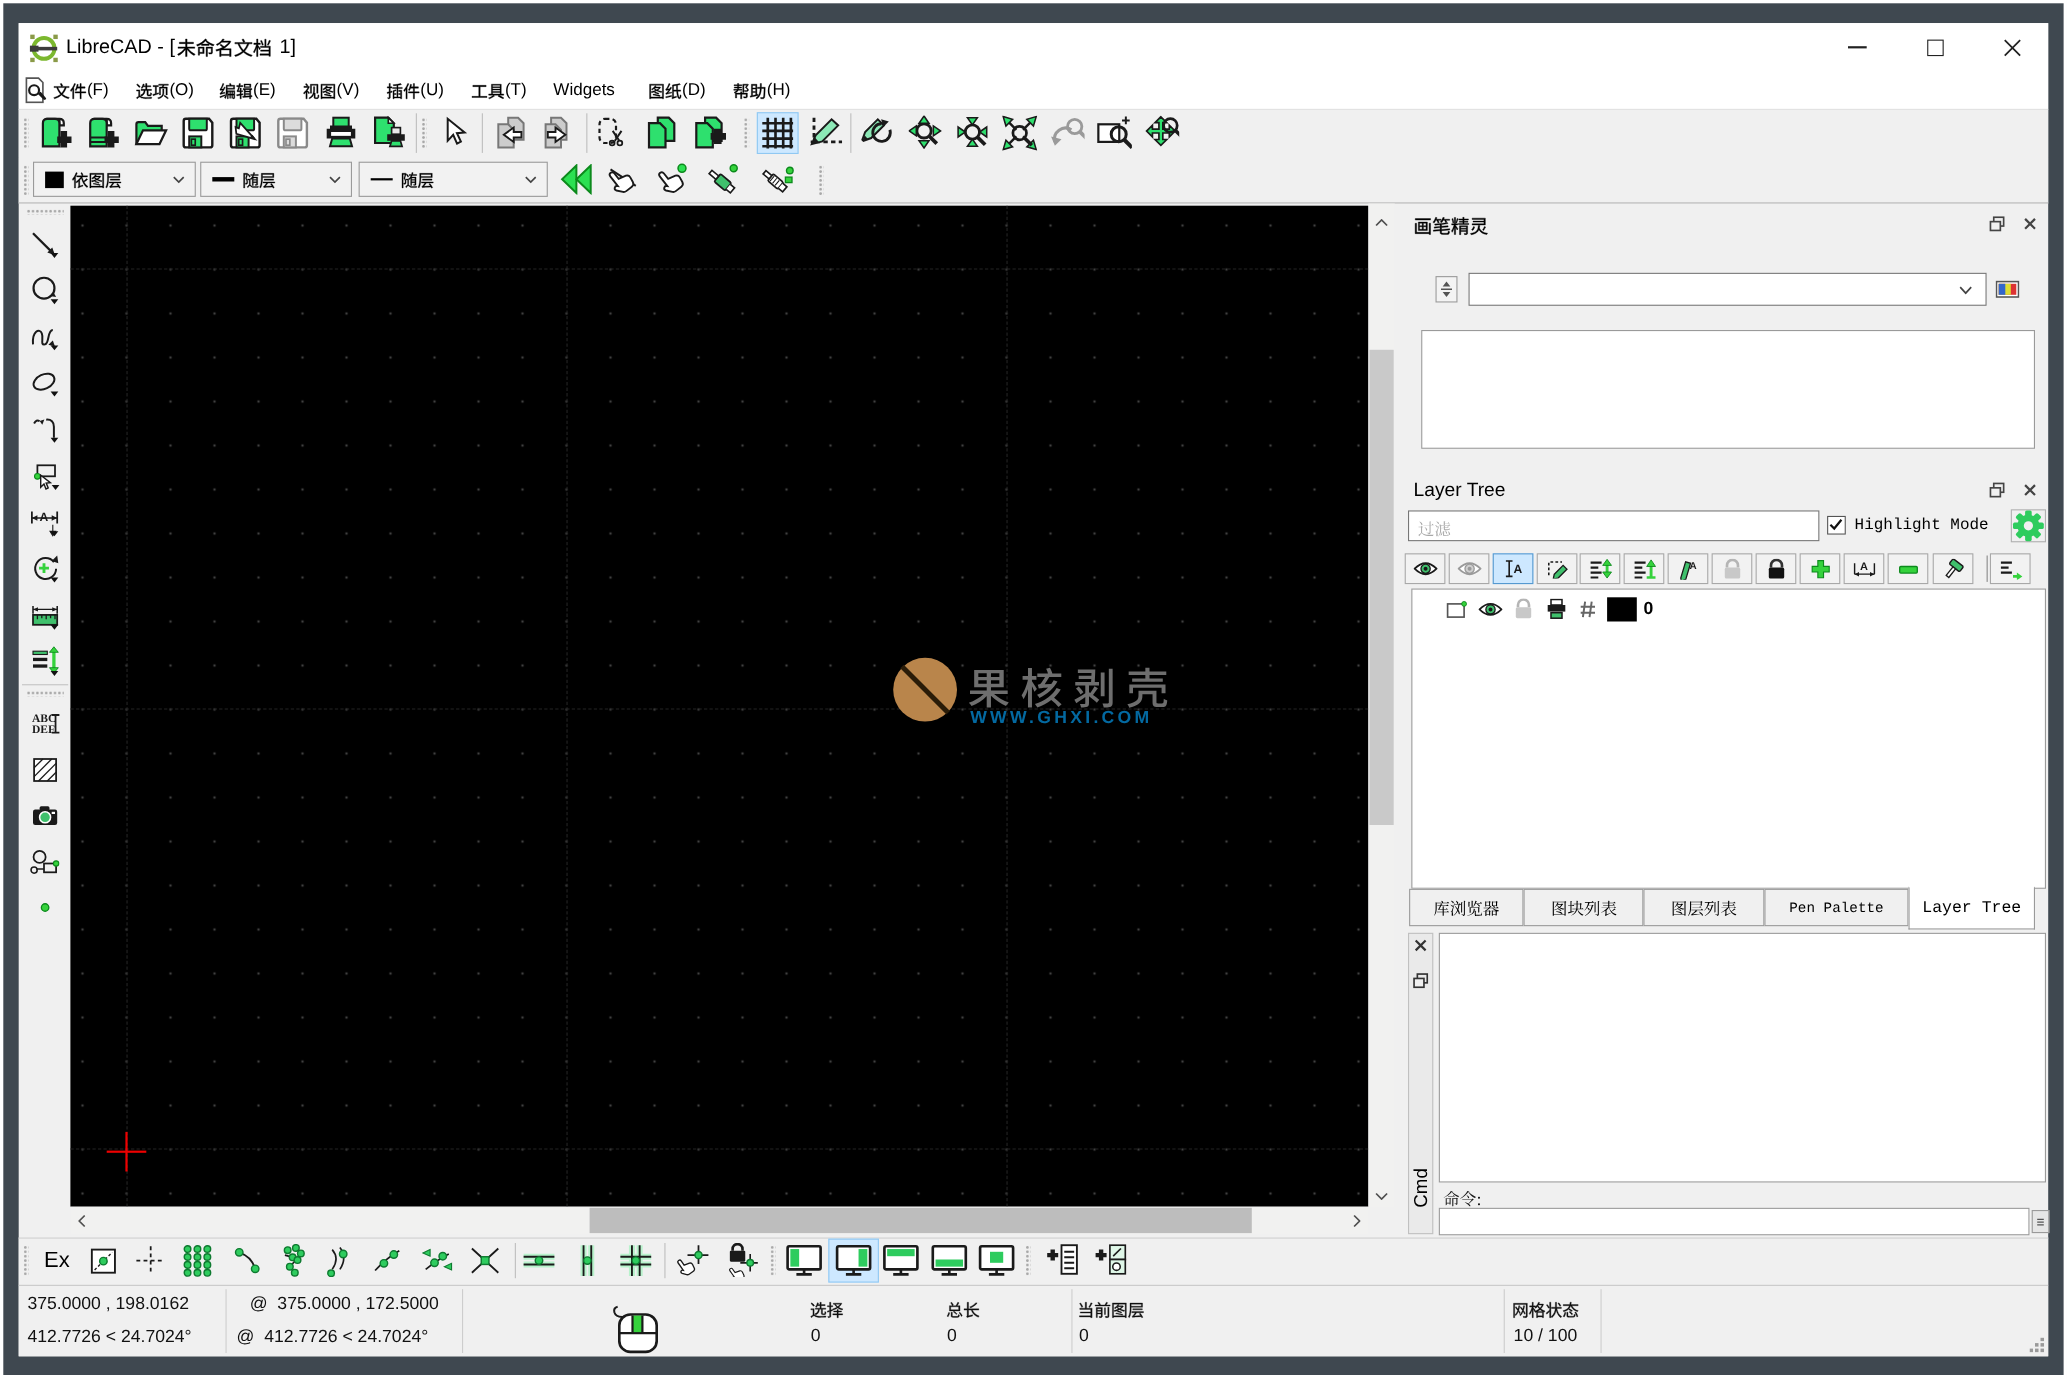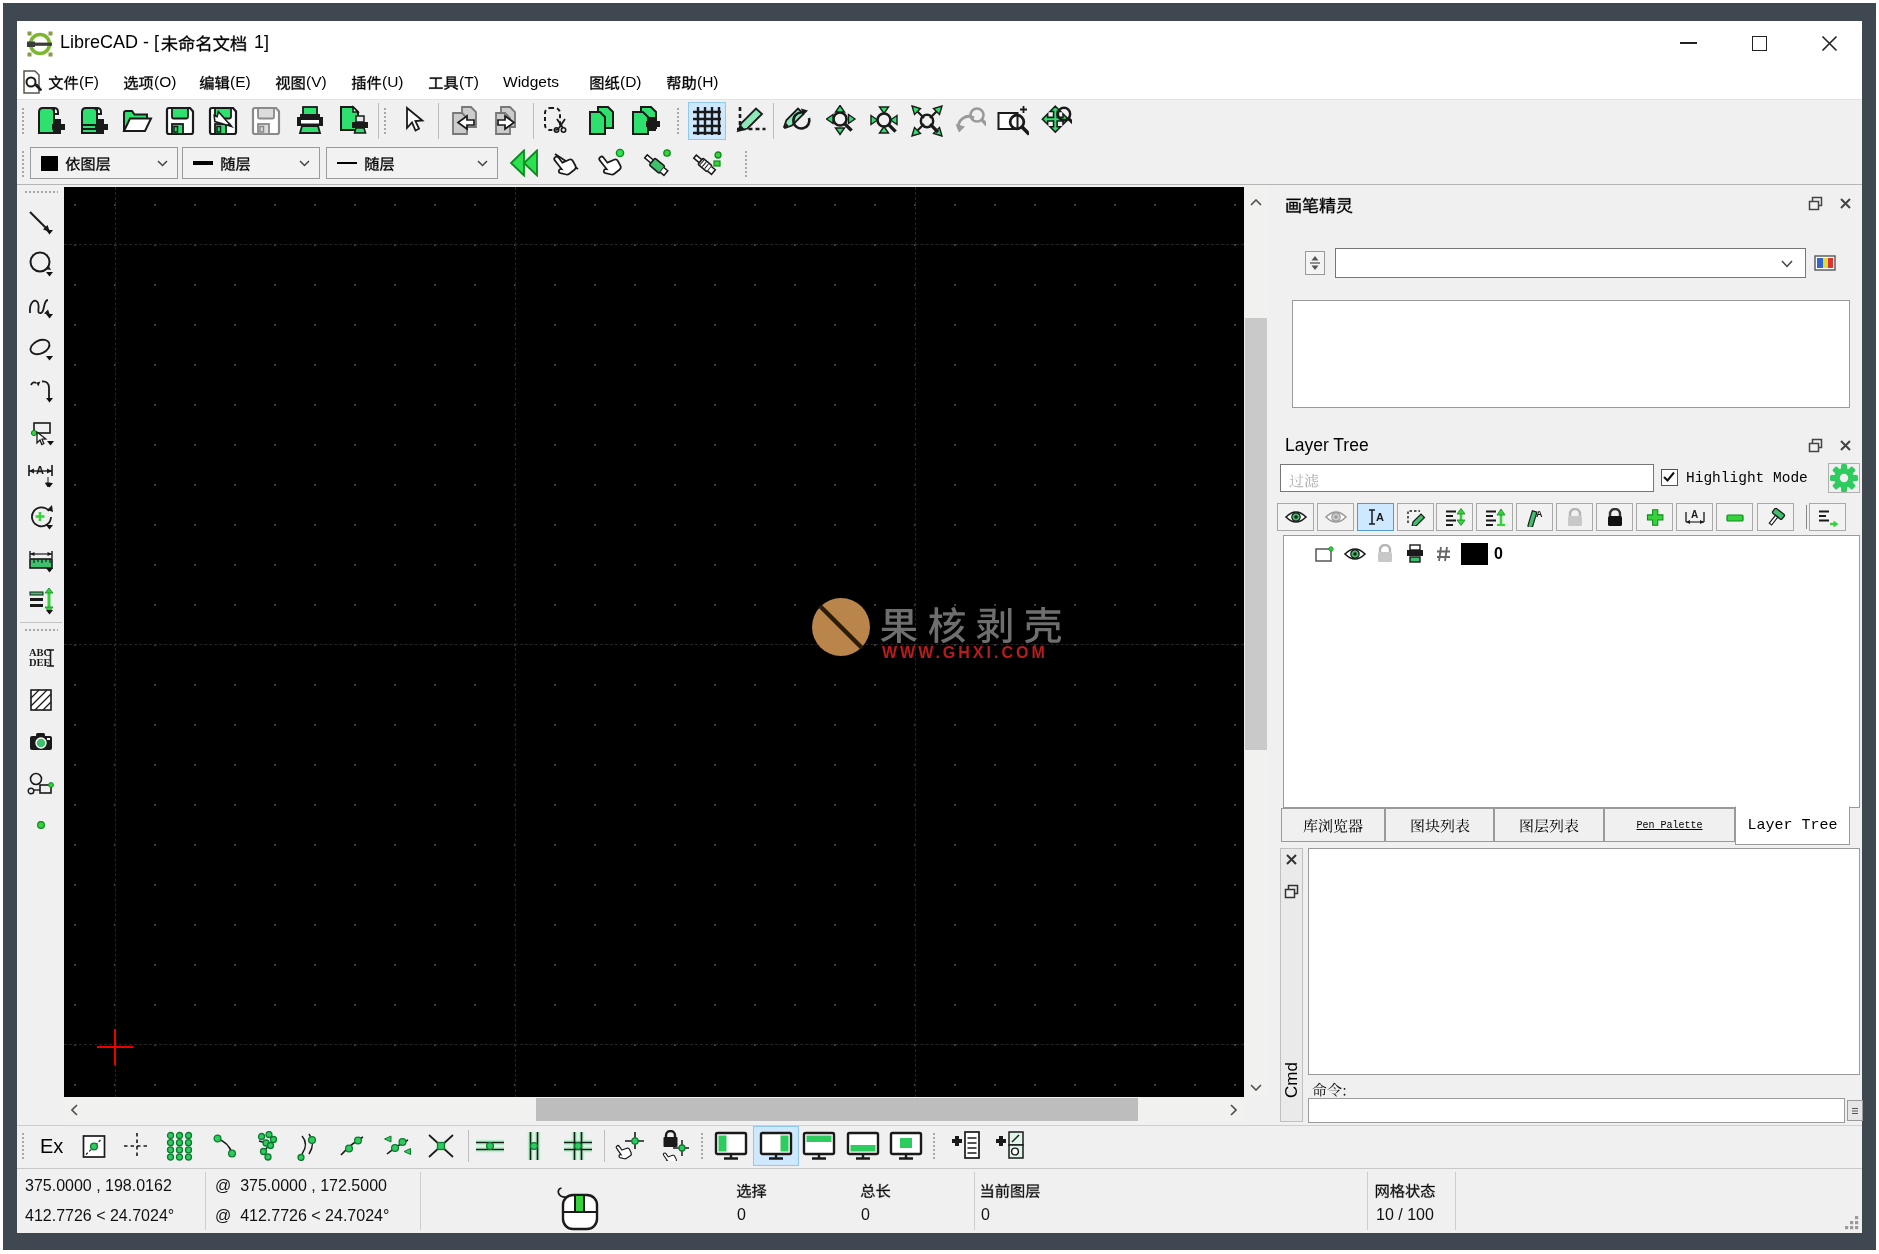--- a/index.html
+++ b/index.html
@@ -514,21 +514,21 @@
     <svg width="64" height="64">
       <circle cx="31" cy="32" r="29" fill="#b9854b"></circle>
       <path d="M10 11 L52 53" stroke="#2a1c08" stroke-width="4.5"></path>
     </svg>
   </div>
 <div class="ab" style="left:879px;top:595px;color:#6e6e6e;">
     <svg width="184" height="56" viewBox="0 0 184.5 56.5">
       <path d="M6.1 14.2V30.1H17.6V33.0H2.3V36.3H14.8C11.3 39.7 6.1 42.7 1.2 44.3C2.0 45.0 3.2 46.4 3.7 47.3C8.6 45.5 13.9 42.1 17.6 38.1V48.5H21.5V37.9C25.3 41.8 30.5 45.2 35.3 47.2C35.9 46.2 37.0 44.8 37.9 44.0C33.1 42.5 27.9 39.6 24.3 36.3H36.8V33.0H21.5V30.1H33.2V14.2ZM9.9 23.6H17.6V26.9H9.9ZM21.5 23.6H29.2V26.9H21.5ZM9.9 17.3H17.6V20.6H9.9ZM21.5 17.3H29.2V20.6H21.5Z M81.7 30.8C78.3 37.2 70.9 42.7 61.8 45.5C62.5 46.3 63.5 47.7 64.0 48.6C68.8 47.0 73.1 44.7 76.8 41.8C79.3 43.9 82.1 46.4 83.5 48.2L86.3 45.7C84.8 44.0 81.9 41.6 79.4 39.6C81.8 37.4 83.9 34.8 85.5 32.1ZM72.1 13.1C72.8 14.4 73.4 16.0 73.8 17.4H64.0V20.7H71.1C69.8 22.9 67.9 25.9 67.2 26.6C66.5 27.3 65.3 27.6 64.4 27.8C64.7 28.6 65.2 30.4 65.4 31.2C66.2 30.9 67.4 30.7 73.9 30.2C71.1 33.0 67.6 35.4 63.8 37.0C64.5 37.7 65.4 39.0 65.9 39.9C73.0 36.5 79.0 30.9 82.5 24.7L79.0 23.6C78.5 24.7 77.7 25.9 76.8 27.0L70.8 27.3C72.1 25.4 73.7 22.7 75.0 20.7H86.0V17.4H77.8C77.5 15.9 76.5 13.7 75.6 12.1ZM55.5 12.3V19.7H50.5V23.2H55.4C54.3 28.2 52.0 34.1 49.6 37.3C50.2 38.3 51.0 39.9 51.4 41.0C52.9 38.7 54.4 35.4 55.5 31.7V48.5H59.1V29.2C60.0 31.0 60.9 32.9 61.4 34.1L63.6 31.6C63.0 30.5 60.1 26.0 59.1 24.6V23.2H63.2V19.7H59.1V12.3Z M122.2 16.4V38.2H125.7V16.4ZM129.6 13.1V44.1C129.6 44.7 129.3 44.9 128.7 44.9C128.0 44.9 126.0 45.0 123.8 44.9C124.2 45.9 124.8 47.5 124.9 48.5C128.1 48.6 130.1 48.4 131.4 47.9C132.6 47.2 133.1 46.2 133.1 44.1V13.1ZM99.5 31.1C101.1 32.7 102.8 35.1 103.6 36.6L106.3 34.6C105.4 33.1 103.7 30.9 102.0 29.3ZM116.5 29.2C115.6 31.1 114.1 33.4 112.6 35.3L111.4 34.6V28.4H120.6V25.3H116.7C116.9 21.6 117.1 17.2 117.2 13.8L114.7 13.7L114.1 13.8H101.2V16.9H113.7L113.6 19.6H102.0V22.5H113.5L113.3 25.3H98.8V28.4H108.0V35.5C104.3 37.8 100.5 40.2 98.0 41.5L99.8 44.6C102.2 43.0 105.1 41.0 108.0 39.0V44.7C108.0 45.2 107.8 45.3 107.3 45.4C106.7 45.4 105.0 45.4 103.1 45.3C103.6 46.3 104.0 47.6 104.1 48.6C106.8 48.6 108.6 48.5 109.8 48.0C111.0 47.5 111.4 46.5 111.4 44.7V38.3C114.2 40.3 117.0 42.6 118.6 44.3L120.8 41.6C119.5 40.3 117.4 38.6 115.1 37.1C116.6 35.2 118.2 33.0 119.6 31.0Z M148.4 27.5V35.6H151.8V30.6H178.0V35.6H181.6V27.5ZM163.1 12.2V15.5H147.8V18.8H163.1V21.9H151.0V25.0H179.1V21.9H166.9V18.8H182.3V15.5H166.9V12.2ZM156.8 33.2V37.8C156.8 41.0 155.5 43.7 146.6 45.6C147.2 46.2 148.1 47.9 148.3 48.8C158.3 46.6 160.4 42.4 160.4 38.0V36.5H169.7V43.6C169.7 47.2 170.7 48.2 174.2 48.2C174.9 48.2 178.2 48.2 178.9 48.2C181.8 48.2 182.8 46.9 183.2 42.1C182.2 41.9 180.7 41.3 180.0 40.7C179.9 44.3 179.7 44.9 178.6 44.9C177.9 44.9 175.3 44.9 174.8 44.9C173.5 44.9 173.3 44.7 173.3 43.6V33.2Z" fill="currentColor"></path>
     </svg>
   </div>
-<div class="ab" style="left:882px;top:644px;color:#b91c1c;font-size:16px;letter-spacing:3px;font-weight:bold;">WWW.GHXI.COM</div>
+<div class="ab" style="left:882px;top:644px;color:#0369a1;font-size:16px;letter-spacing:3px;font-weight:bold;">WWW.GHXI.COM</div>
 <div class="ab" style="left:97px;top:1046px;width:36px;height:2px;background:#e00;"></div>
 <div class="ab" style="left:114px;top:1029px;width:2px;height:36px;background:#e00;"></div>
 <div class="ab" style="left:1244px;top:185px;width:24px;height:912px;background:#f1f1f0;"></div>
 <div class="ab" style="left:1244px;top:192px;width:24px;height:20px;display:flex;align-items:center;justify-content:center;">
     <svg width="12" height="7">
       <path d="M1 6 L6 1 L11 6" fill="none" stroke="#505050" stroke-width="1.6"></path>
     </svg>
   </div>
 <div class="ab" style="left:1245px;top:318px;width:22px;height:432px;background:#c9c9c9;"></div>
 <div class="ab" style="left:1244px;top:1077px;width:24px;height:20px;display:flex;align-items:center;justify-content:center;">
@@ -768,21 +768,21 @@
     </span>
   </div>
 <div class="ab" style="left:1494px;top:808px;width:110px;height:34px;background:#f0f0f0;border:1px solid #9a9a9a;box-sizing:border-box;display:flex;align-items:center;justify-content:center;color:#000;">
     <span style="display:inline-flex;align-items:center;">
       <svg width="60" height="22" viewBox="0 0 60.0 21.6">
         <path d="M6.3 12.4 6.2 12.7C7.4 13.0 8.4 13.6 8.8 14.0C9.7 14.2 10.0 12.4 6.3 12.4ZM4.7 14.3 4.7 14.6C7.0 15.1 9.0 16.0 9.8 16.6C11.0 16.9 11.1 14.6 4.7 14.3ZM12.3 6.0V17.0H2.6V6.0ZM2.6 18.0V17.4H12.3V18.3H12.5C12.8 18.3 13.3 18.1 13.3 18.0V6.2C13.6 6.1 13.9 6.0 14.0 5.9L12.8 4.9L12.2 5.6H2.7L1.6 5.1V18.4H1.8C2.3 18.4 2.6 18.2 2.6 18.0ZM7.0 6.7 5.7 6.2C5.3 7.6 4.4 9.4 3.3 10.6L3.5 10.8C4.2 10.2 4.8 9.5 5.4 8.8C5.8 9.5 6.3 10.2 7.0 10.7C5.9 11.6 4.5 12.4 3.0 12.9L3.2 13.2C4.8 12.7 6.3 12.0 7.6 11.2C8.6 11.9 9.8 12.5 11.2 12.9C11.3 12.4 11.6 12.1 12.0 12.1L12.0 11.9C10.7 11.7 9.4 11.2 8.2 10.7C9.2 10.0 9.9 9.2 10.5 8.3C10.8 8.3 11.0 8.2 11.1 8.1L10.1 7.1L9.4 7.7H6.1C6.3 7.4 6.4 7.1 6.5 6.9C6.8 6.9 7.0 6.9 7.0 6.7ZM5.6 8.5 5.8 8.2H9.3C8.9 8.9 8.3 9.6 7.5 10.3C6.8 9.8 6.1 9.2 5.6 8.5Z M26.5 9.6 25.8 10.5H19.4L19.6 10.9H27.4C27.6 10.9 27.8 10.8 27.8 10.7C27.3 10.2 26.5 9.6 26.5 9.6ZM28.0 12.0 27.3 12.9H18.4L18.6 13.4H22.6C21.9 14.4 20.2 16.1 18.9 16.8C18.8 16.9 18.5 16.9 18.5 16.9L19.0 18.2C19.2 18.1 19.3 18.0 19.4 17.8C22.6 17.4 25.5 17.0 27.4 16.7C27.8 17.2 28.1 17.7 28.3 18.2C29.5 18.9 30.0 16.4 25.5 14.5L25.4 14.6C25.9 15.1 26.6 15.8 27.1 16.4C24.2 16.6 21.5 16.8 19.8 16.9C21.1 16.1 22.6 15.0 23.5 14.2C23.8 14.2 24.0 14.1 24.1 14.0L22.9 13.4H29.0C29.2 13.4 29.3 13.3 29.4 13.1C28.9 12.6 28.0 12.0 28.0 12.0ZM18.4 8.2V6.0H27.1V8.2ZM17.4 5.4V10.2C17.4 13.1 17.2 16.1 15.5 18.3L15.8 18.5C18.2 16.3 18.4 13.0 18.4 10.2V8.6H27.1V9.2H27.3C27.6 9.2 28.1 9.0 28.1 8.9V6.2C28.4 6.1 28.6 6.0 28.8 5.9L27.5 5.0L27.0 5.6H18.5L17.4 5.1Z M39.6 6.0V15.3H39.8C40.1 15.3 40.5 15.1 40.5 15.0V6.5C40.8 6.5 41.0 6.3 41.0 6.1ZM42.6 5.0V16.9C42.6 17.1 42.5 17.2 42.2 17.2C41.9 17.2 40.2 17.1 40.2 17.1V17.3C40.9 17.4 41.3 17.5 41.5 17.7C41.8 17.9 41.9 18.1 41.9 18.4C43.4 18.3 43.5 17.8 43.5 17.0V5.6C43.9 5.6 44.1 5.4 44.1 5.2ZM30.7 5.9 30.9 6.4H33.8C33.3 8.8 32.1 11.5 30.4 13.4L30.6 13.6C31.4 12.9 32.2 12.0 32.8 11.1C33.5 11.7 34.2 12.6 34.3 13.2C35.3 13.9 36.0 11.9 33.0 10.9C33.3 10.4 33.6 9.8 33.9 9.3H37.0C36.2 13.0 34.3 16.4 30.8 18.2L31.0 18.5C35.2 16.7 37.1 13.2 38.1 9.5C38.5 9.4 38.6 9.4 38.7 9.2L37.6 8.2L37.0 8.9H34.1C34.5 8.1 34.8 7.2 35.0 6.4H38.7C38.9 6.4 39.0 6.3 39.1 6.2C38.6 5.7 37.7 5.0 37.7 5.0L37.0 5.9Z M53.5 4.8 52.0 4.6V6.5H46.7L46.8 6.9H52.0V8.6H47.3L47.5 9.0H52.0V10.7H45.8L46.0 11.1H51.2C49.9 12.8 47.9 14.3 45.6 15.3L45.7 15.5C47.1 15.1 48.3 14.5 49.5 13.8V16.9C49.5 17.1 49.4 17.2 48.9 17.6L49.7 18.6C49.7 18.5 49.8 18.4 49.9 18.3C51.7 17.4 53.3 16.5 54.3 16.1L54.2 15.8C52.8 16.3 51.5 16.8 50.5 17.1V13.2C51.3 12.6 52.0 11.9 52.6 11.1H52.8C53.7 14.8 55.8 17.0 58.6 18.1C58.6 17.6 59.0 17.2 59.5 17.1L59.5 16.9C57.8 16.5 56.3 15.7 55.1 14.5C56.3 14.0 57.5 13.2 58.3 12.6C58.6 12.7 58.7 12.6 58.8 12.5L57.5 11.6C56.9 12.4 55.8 13.5 54.9 14.2C54.1 13.4 53.5 12.4 53.2 11.1H58.8C59.1 11.1 59.2 11.1 59.2 10.9C58.7 10.4 57.9 9.8 57.9 9.8L57.2 10.7H53.0V9.0H57.6C57.8 9.0 58.0 8.9 58.0 8.7C57.6 8.3 56.8 7.7 56.8 7.7L56.1 8.6H53.0V6.9H58.3C58.5 6.9 58.7 6.8 58.7 6.7C58.2 6.2 57.5 5.6 57.5 5.6L56.8 6.5H53.0V5.2C53.4 5.1 53.5 5.0 53.5 4.8Z" fill="currentColor"></path>
       </svg>
     </span>
   </div>
 <div class="ab" style="left:1604px;top:808px;width:131px;height:34px;background:#f0f0f0;border:1px solid #9a9a9a;box-sizing:border-box;display:flex;align-items:center;justify-content:center;color:#000;">
-    <span style="font-family:'Liberation Mono',monospace;font-size:10px;text-decoration:underline;">Pen&nbsp;Palette</span>
+    <span style="font-family:'Liberation Mono',monospace;font-size:13px;">Pen&nbsp;Palette</span>
   </div>
 <div class="ab" style="left:1735px;top:806px;width:115px;height:39px;background:#fff;border:1px solid #9a9a9a;border-top:1px solid #fff;box-sizing:border-box;display:flex;align-items:center;justify-content:center;color:#000;">
     <span style="font-family:'Liberation Mono',monospace;font-size:15px;">Layer&nbsp;Tree</span>
   </div>
 <div class="ab" style="left:1280px;top:848px;width:23px;height:274px;background:#eaeaea;border:1px solid #c0c0c0;box-sizing:border-box;"></div>
 <div class="ab" style="left:1284px;top:852px;">
     <svg width="15" height="15" viewBox="0 0 15 15">
       <path d="M3 3 L12 12 M12 3 L3 12" stroke="#333" stroke-width="2"></path>
     </svg>
   </div>
@@ -974,21 +974,21 @@
       <path d="M1 11 h10 M6 6 v10" stroke="#1a1a1a" stroke-width="4"></path>
       <rect x="14" y="2" width="14" height="13" fill="#dff7e8" stroke="#1a1a1a" stroke-width="1.5"></rect>
       <path d="M17 12 l7-7" stroke="#1a1a1a" stroke-width="1.5"></path>
       <rect x="14" y="15" width="14" height="13" fill="#dff7e8" stroke="#1a1a1a" stroke-width="1.5"></rect>
       <circle cx="20" cy="21.5" r="3.4" fill="#fff" stroke="#1a1a1a" stroke-width="1.4"></circle>
     </svg>
   </div>
 <div class="ab" style="left:17px;top:1168px;width:1845px;height:65px;background:#f0f0f0;border-top:1px solid #c8c8c8;box-sizing:border-box;"></div>
 <div class="ab" style="left:25px;top:1177px;font-size:16px;color:#111;white-space:pre;">375.0000 , 198.0162</div>
 <div class="ab" style="left:25px;top:1207px;font-size:16px;color:#111;white-space:pre;">412.7726 &lt; 24.7024°</div>
-<div class="ab" style="left:215px;top:1177px;font-size:16px;color:#111;white-space:pre;">@  375.0000 , 172.5000</div>
+<div class="ab" style="left:227px;top:1177px;font-size:16px;color:#111;white-space:pre;">@  375.0000 , 172.5000</div>
 <div class="ab" style="left:215px;top:1207px;font-size:16px;color:#111;white-space:pre;">@  412.7726 &lt; 24.7024°</div>
 <div class="ab" style="left:205px;top:1172px;width:1px;height:58px;background:#cdcdcd;"></div>
 <div class="ab" style="left:420px;top:1172px;width:1px;height:58px;background:#cdcdcd;"></div>
 <div class="ab" style="left:974px;top:1172px;width:1px;height:58px;background:#cdcdcd;"></div>
 <div class="ab" style="left:1367px;top:1172px;width:1px;height:58px;background:#cdcdcd;"></div>
 <div class="ab" style="left:1455px;top:1172px;width:1px;height:58px;background:#cdcdcd;"></div>
 <div class="ab" style="left:554px;top:1185px;">
     <svg width="52" height="46" viewBox="0 0 52 46">
       <path d="M14 12 q-8 1 -9.5 -4 q-1-4 3-5" fill="none" stroke="#1a1a1a" stroke-width="1.8"></path>
       <rect x="9" y="10" width="34" height="34" rx="10" fill="#fff" stroke="#1a1a1a" stroke-width="2.4"></rect>

